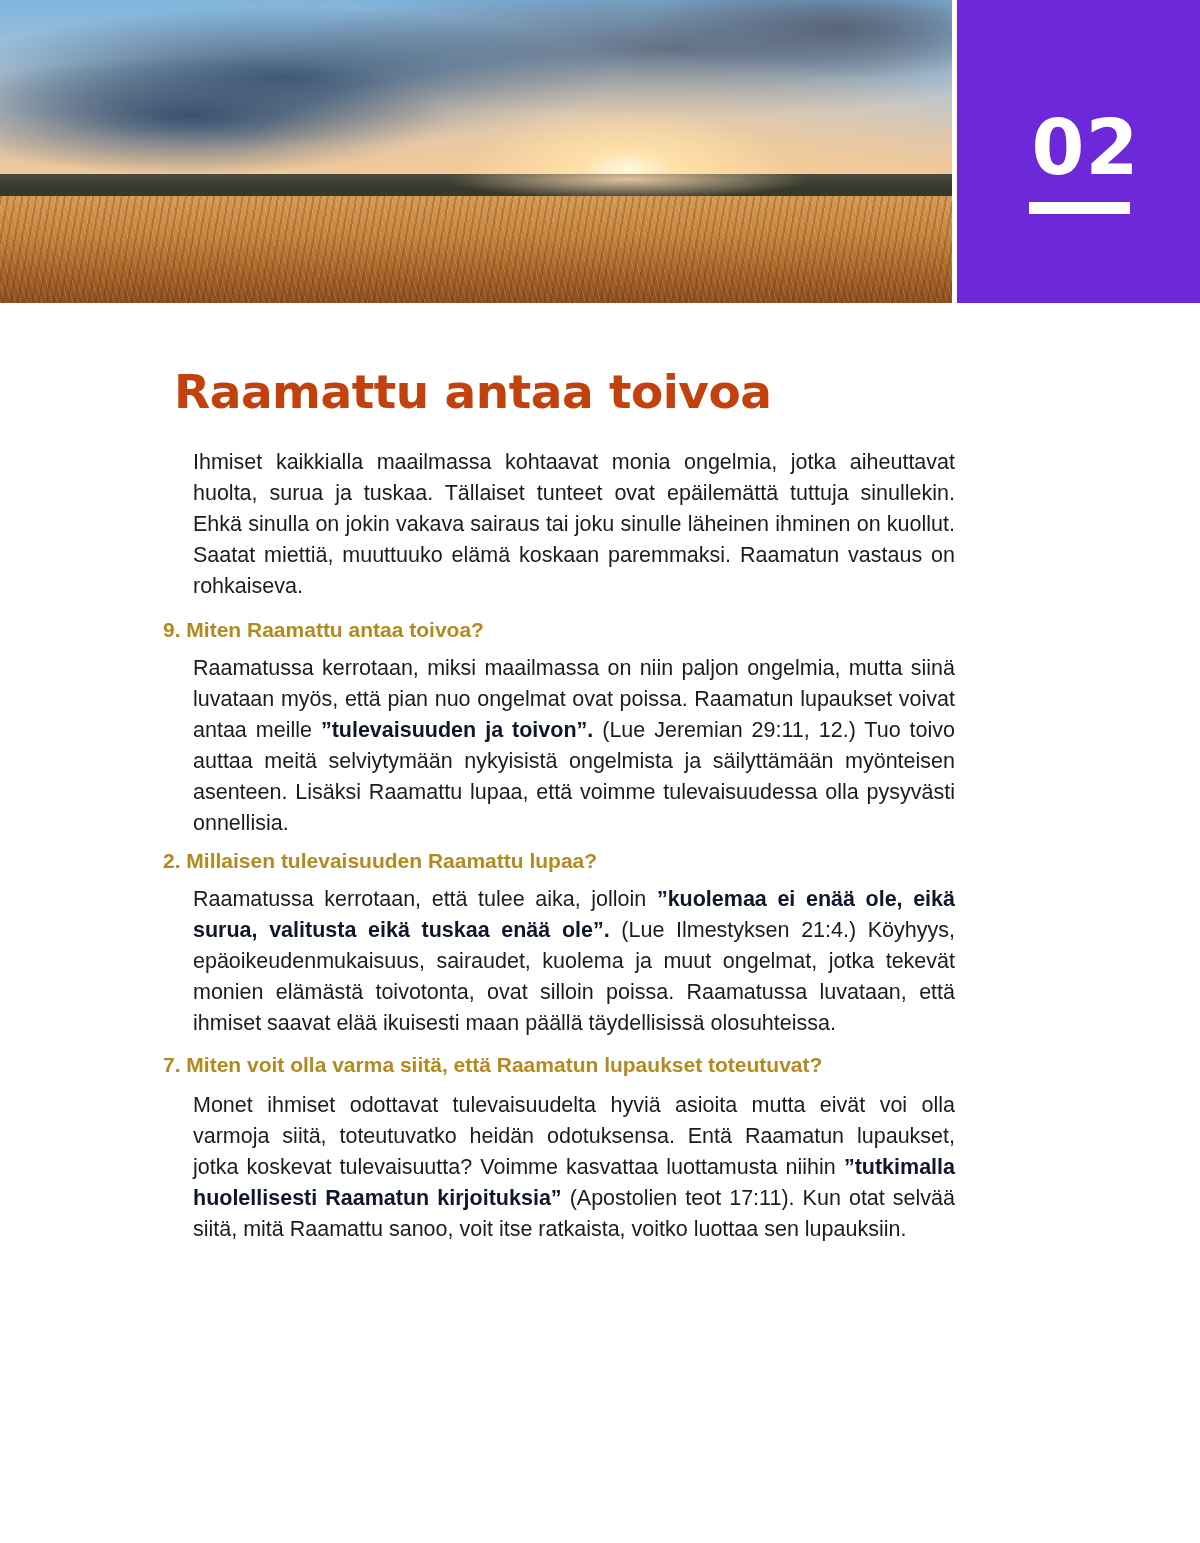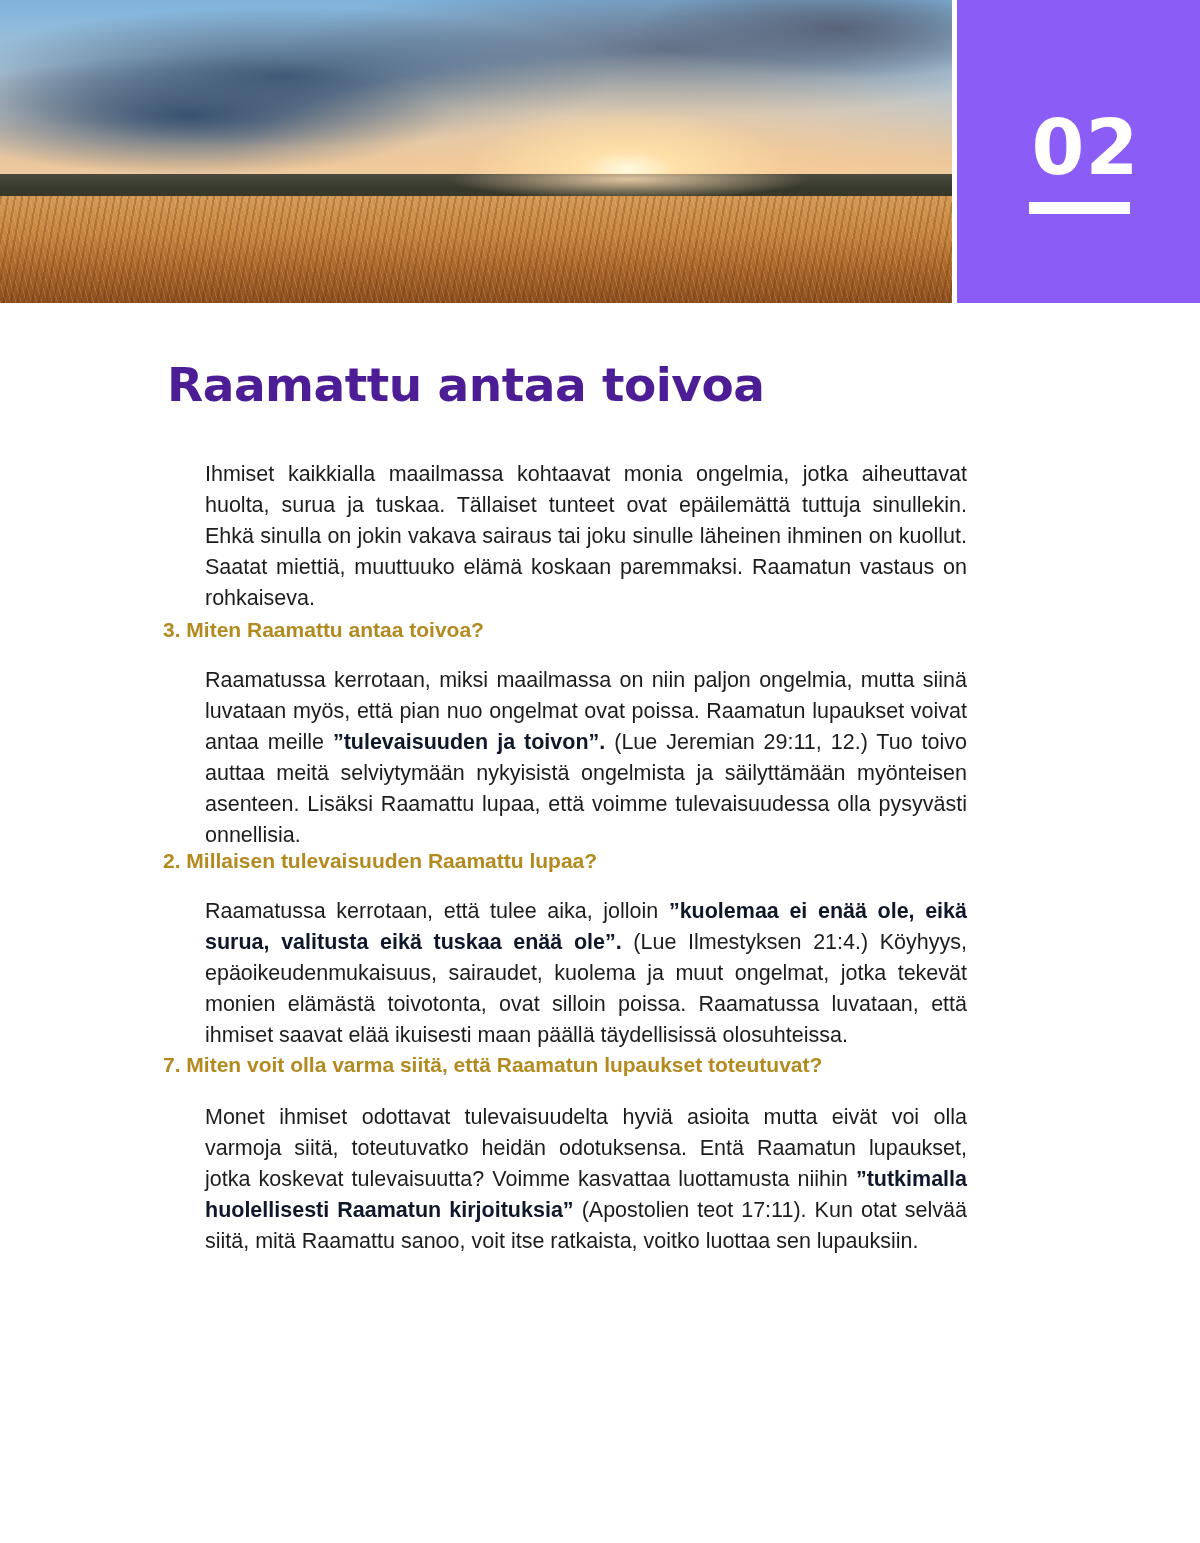--- a/index.html
+++ b/index.html
@@ -51,21 +51,21 @@
         repeating-linear-gradient(100deg, rgba(90,45,10,0.25) 0px, rgba(90,45,10,0.25) 2px, rgba(0,0,0,0) 2px, rgba(0,0,0,0) 7px),
         repeating-linear-gradient(75deg, rgba(255,210,140,0.18) 0px, rgba(255,210,140,0.18) 1px, rgba(0,0,0,0) 1px, rgba(0,0,0,0) 5px),
         linear-gradient(180deg, #d49a55 0%, #c78640 35%, #a8652a 70%, #8a4e1f 100%);
     }
     .chapter-box {
       position: absolute;
       left: 957px;
       top: 0;
       width: 243px;
       height: 303px;
-      background: #8b5cf6;
+      background: #6d28d9;
     }
     .chapter-number {
       position: absolute;
       left: 0;
       width: 100%;
       top: 108px;
       text-align: center;
       color: #ffffff;
       font-family: "DejaVu Sans", sans-serif;
       font-weight: bold;
@@ -80,43 +80,43 @@
       left: 1029px;
       top: 202px;
       width: 101px;
       height: 12px;
       background: #ffffff;
     }
     .page-title {
       position: absolute;
       left: 162px;
       top: 350px;
-      margin: 5px;
+      margin: 12px;
       font-family: "DejaVu Sans", sans-serif;
       font-weight: bold;
       font-size: 47px;
       line-height: 60px;
-      color: #4c1d95;
+      color: #c2410c;
       letter-spacing: -0.5px;
     }
     .section-heading {
       position: absolute;
       left: 163px;
       margin: 0;
       font-family: "Liberation Sans", sans-serif;
       font-weight: bold;
       font-size: 21px;
       line-height: 26px;
       color: #b38a1f;
     }
     .para {
       position: absolute;
       left: 189px;
       width: 762px;
-      margin: 16px;
+      margin: 4px;
       font-family: "Liberation Sans", sans-serif;
       font-size: 21.5px;
       line-height: 31px;
       text-align: justify;
       hyphens: manual;
       color: #1c1c1c;
     }
     .para b {
       font-weight: bold;
       color: #0f172a;
@@ -133,20 +133,20 @@
 
 <div class="chapter-box">
   <div class="chapter-number">02</div>
 </div>
 <div class="chapter-underline"></div>
 
 <h1 class="page-title">Raamattu antaa toivoa</h1>
 
 <p class="para" style="top:443px;">Ihmiset kaikkialla maailmassa kohtaavat monia ongelmia, jotka aiheutta­vat huolta, surua ja tuskaa. Tällaiset tunteet ovat epäilemättä tuttuja sinul­lekin. Ehkä sinulla on jokin vakava sairaus tai joku sinulle läheinen ihminen on kuollut. Saatat miettiä, muuttuuko elämä koskaan paremmaksi. Raama­tun vastaus on rohkaiseva.</p>
 
-<h2 class="section-heading" style="top:617px;">3. Miten Raamattu antaa toivoa?</h2>
+<h2 class="section-heading" style="top:617px;">9. Miten Raamattu antaa toivoa?</h2>
 <p class="para" style="top:649px;"><span>Raamatussa kerrotaan, miksi maailmassa on niin paljon ongelmia, mut­ta siinä luvataan myös, että pian nuo ongelmat ovat poissa. Raamatun lupaukset voivat antaa meille </span><b>”tulevaisuuden ja toivon”.</b><span> (Lue Jeremian 29:11, 12.) Tuo toivo auttaa meitä selviytymään nykyisistä ongelmista ja säilyttämään myönteisen asenteen. Lisäksi Raamattu lupaa, että voimme tulevaisuudessa olla pysyvästi onnellisia.</span></p>
 
 <h2 class="section-heading" style="top:848px;">2. Millaisen tulevaisuuden Raamattu lupaa?</h2>
 <p class="para" style="top:880px;"><span>Raamatussa kerrotaan, että tulee aika, jolloin </span><b>”kuolemaa ei enää ole, eikä surua, valitusta eikä tuskaa enää ole”.</b><span> (Lue Ilmestyksen 21:4.) Köyhyys, epäoikeudenmukaisuus, sairaudet, kuolema ja muut ongelmat, jotka teke­vät monien elämästä toivotonta, ovat silloin poissa. Raamatussa luvataan, että ihmiset saavat elää ikuisesti maan päällä täydellisissä olosuhteissa.</span></p>
 
 <h2 class="section-heading" style="top:1052px;">7. Miten voit olla varma siitä, että Raamatun lupaukset toteutuvat?</h2>
 <p class="para" style="top:1086px;"><span>Monet ihmiset odottavat tulevaisuudelta hyviä asioita mutta eivät voi olla varmoja siitä, toteutuvatko heidän odotuksensa. Entä Raamatun lupauk­set, jotka koskevat tulevaisuutta? Voimme kasvattaa luottamusta niihin </span><b>”tutkimalla huolellisesti Raamatun kirjoituksia”</b><span> (Apostolien teot 17:11). Kun otat selvää siitä, mitä Raamattu sanoo, voit itse ratkaista, voitko luot­taa sen lupauksiin.</span></p>
 
 </body></html>

